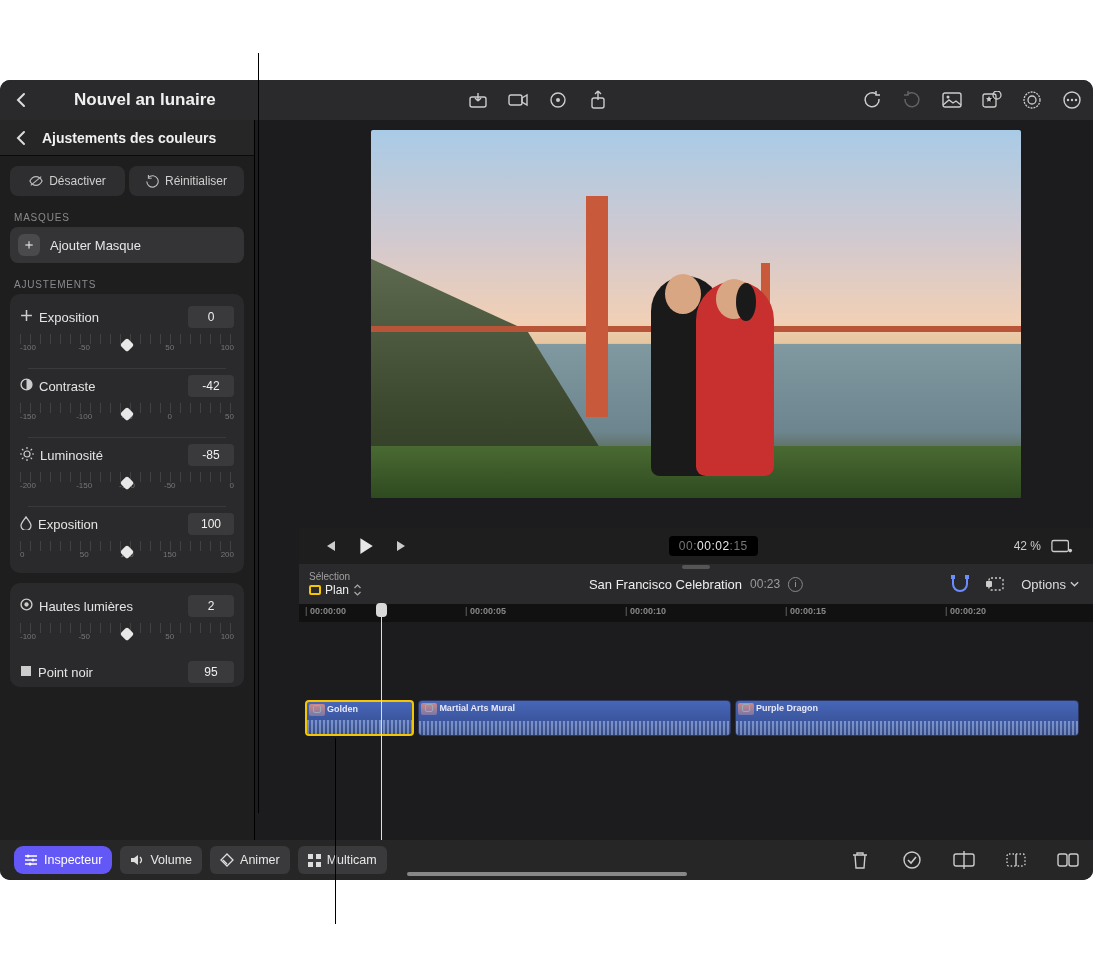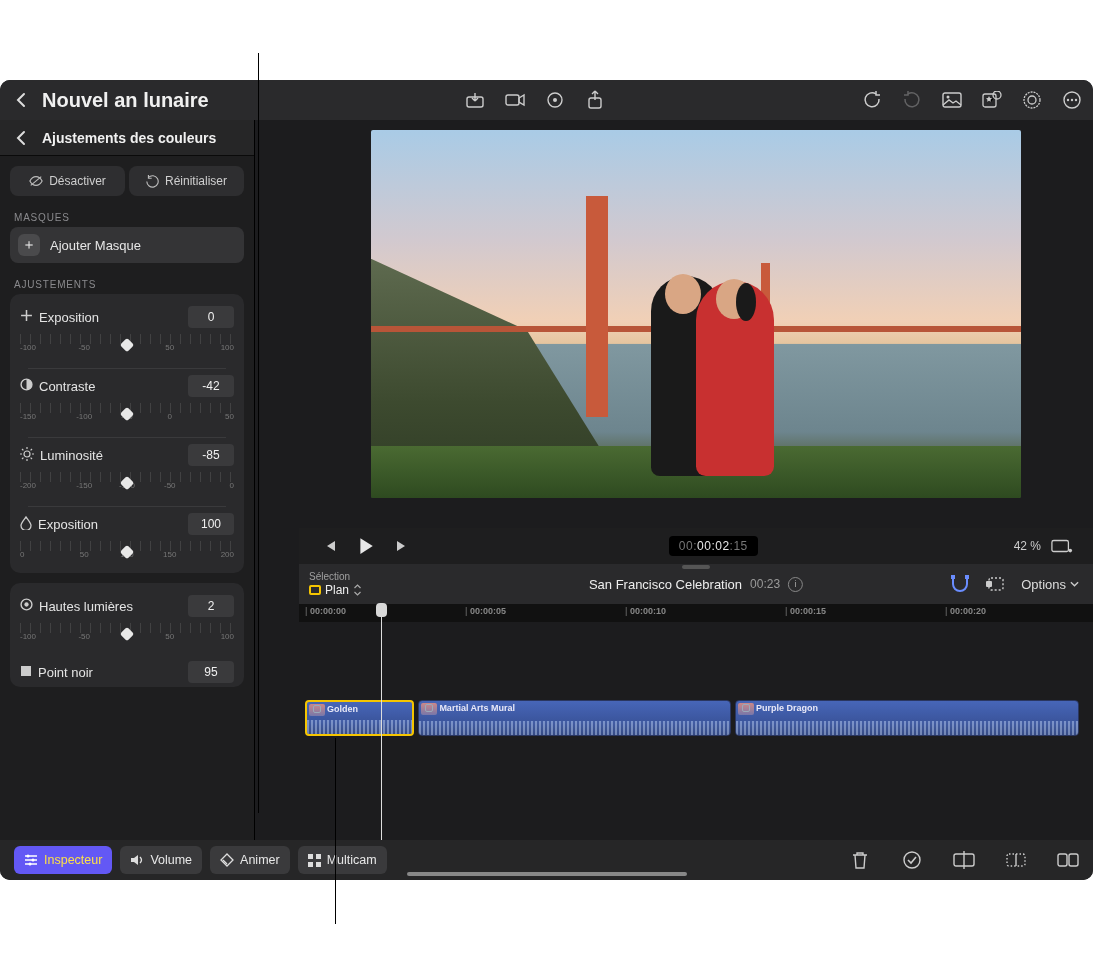--- a/index.html
+++ b/index.html
@@ -5,21 +5,21 @@
   * { box-sizing: border-box; margin: 0; padding: 0; font-family: -apple-system, "Helvetica Neue", Arial, sans-serif; }
   body { background: #fff; width: 1093px; height: 958px; position: relative; }
   .app {
     position: absolute; left: 0; top: 80px; width: 1093px; height: 800px;
     background: #1c1c1e; color: #e6e6e6; overflow: hidden; border-radius: 10px;
   }
 
   
   .titlebar { height: 40px; display: flex; align-items: center; padding: 0 10px; background:#2a2a2c; }
   .title-left { display:flex; align-items:center; gap:10px; }
-  .title-text { font-size: 20px; font-weight: 600; color: #f0f0f0; }
+  .title-text { font-size: 17px; font-weight: 600; color: #f0f0f0; margin-left: 32px; }
   .title-center { flex:1; display:flex; justify-content:center; gap:18px; color:#d0d0d0; }
   .title-right { display:flex; gap:18px; color:#d0d0d0; }
   .icon-btn { width:22px; height:22px; display:flex; align-items:center; justify-content:center; cursor:pointer; }
   .icon-btn.dim { opacity: 0.35; }
 
   
   .main-row { display:flex; height: 720px; gap: 44px; }
 
   
   .left-panel { width: 255px; background:#1e1e1f; display:flex; flex-direction:column; border-right:1px solid #000; }
@@ -103,21 +103,21 @@
   .clip.sel { border:2px solid #f5c500; }
   .clip-title { position:absolute; top:2px; left:20px; font-size:9px; color:#e8e8f8; white-space:nowrap; }
   .clip-check { position:absolute; top:3px; left:6px; width:8px; height:8px; border:1px solid #9ab; border-radius:2px; }
   .clip-wave { position:absolute; left:0; right:0; bottom:0; height:14px; opacity:0.65;
      background: repeating-linear-gradient(90deg, rgba(200,220,255,0.7) 0 2px, rgba(100,130,200,0.3) 2px 4px); }
   .clip-thumb { position:absolute; left:2px; top:2px; width:16px; height:12px; background:linear-gradient(180deg,#c88,#77a); border-radius:2px; }
 
   
   .bottom-bar { height:40px; background:#262627; display:flex; align-items:center; padding:0 14px; gap:8px; }
   .bbtn { background:#3a3a3c; border-radius:6px; height:28px; padding:0 10px; display:flex; align-items:center; gap:6px; font-size:12.5px; color:#e8e8e8; cursor:pointer; }
-  .bbtn.accent { background:#6358f5; color:#fde047; }
+  .bbtn.accent { background:#6358f5; color:#ffffff;border-radius:9px; }
   .bottom-right { margin-left:auto; display:flex; gap:30px; }
   .home-ind { position:absolute; bottom:4px; left:50%; transform:translateX(-50%); width:280px; height:4px; background:#888; border-radius:3px; }
 
   
   .callout { position:absolute; background:#000; z-index:20; }
 </style>
 </head>
 <body>
 
 <div class="app">

